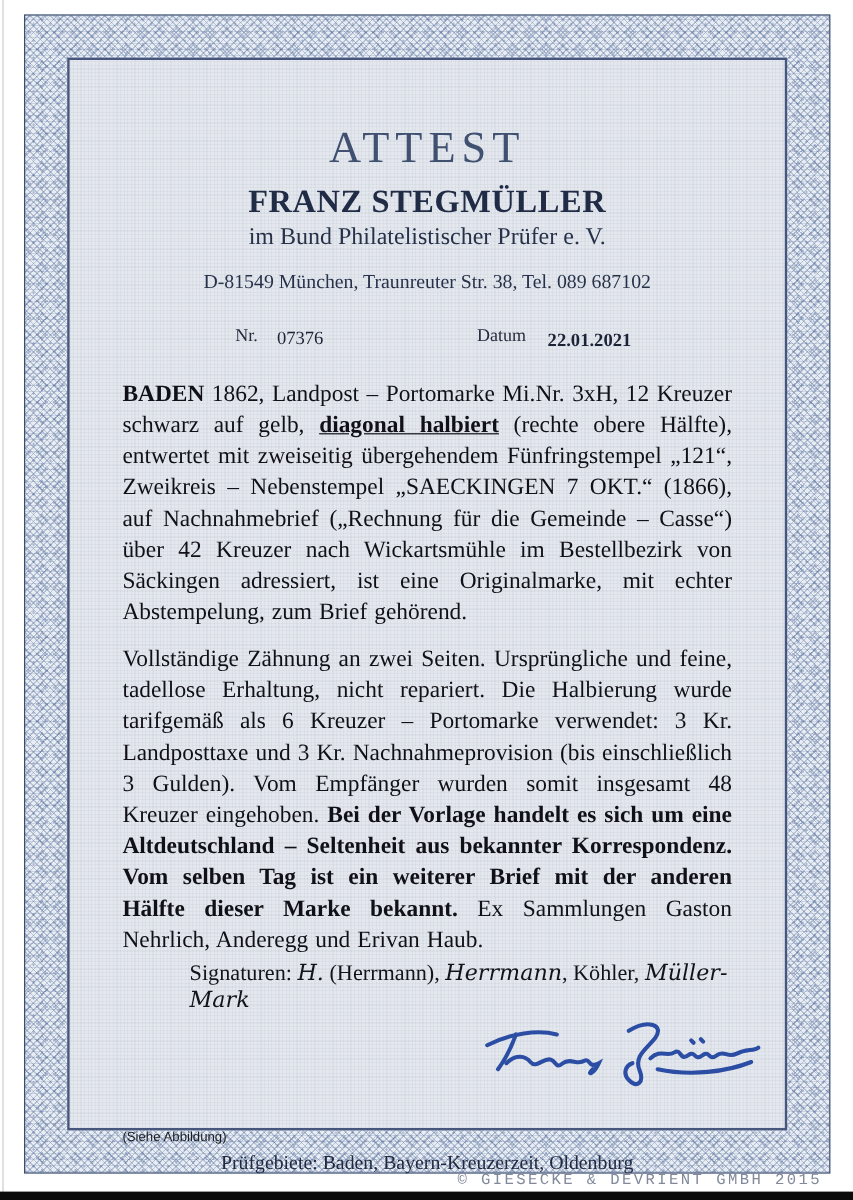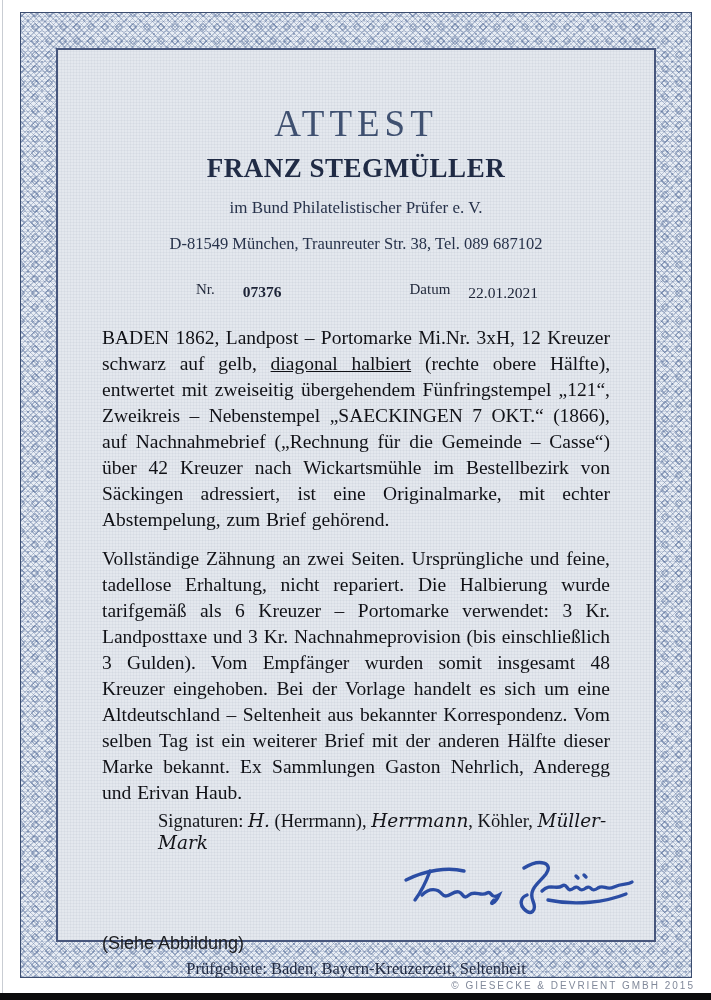--- a/index.html
+++ b/index.html
@@ -59,77 +59,77 @@
     color:#3f5070;
   }
   .name{
     margin:8px 0 0;
     text-align:center;
     font-size:27px;font-weight:bold;
     letter-spacing:0.5px;
     color:#202b45;
   }
   .role{margin-top:2px;text-align:center;font-size:15px;color:#2e384f;}
-  .assoc{margin-top:14px;text-align:center;font-size:17px;color:#27324a;}
+  .assoc{margin-top:2px;text-align:center;font-size:20px;color:#27324a;}
   .addr{margin-top:16px;text-align:center;font-size:16.5px;color:#27324a;}
   
   .meta{
     display:flex;align-items:baseline;
     margin:26px 0 0;
     font-size:15px;color:#232a3c;
   }
   .meta .lbl{white-space:nowrap;}
   .nr-lbl{margin-left:94px;}
-  .nr-val{margin-left:28px;font-weight:bold;font-size:15.5px;transform:translateY(3px);color:#1c2336;}
+  .nr-val{margin-left:16px;font-weight:normal;font-size:15.5px;transform:translateY(3px);color:#1c2336;}
   .dt-lbl{margin-left:128px;}
-  .dt-val{margin-left:18px;font-weight:normal;font-size:15.5px;transform:translateY(4px);color:#1c2336;}
+  .dt-val{margin-left:18px;font-weight:bold;font-size:15.5px;transform:translateY(4px);color:#1c2336;}
   
   .bodytext p{
     margin:13px 0 0;
     font-size:19.5px;line-height:26px;
     text-align:justify;
     color:#101116;
     word-spacing:1px;
   }
   .bodytext p.first{margin-top:27px;}
-  .bold{font-weight:normal;}
+  .bold{font-weight:bold;}
   .underline{text-decoration:underline;}
   .script{font-style:italic;font-family:"DejaVu Serif",serif;}
   
   .sig-line{
     margin:4px 0 0;
     padding-left:56px;
     font-size:18.5px;color:#131419;
   }
   .signature{
     margin:0 0 0 298px;
     width:238px;height:62px;
   }
   .sr{position:absolute;width:1px;height:1px;overflow:hidden;clip:rect(0 0 0 0);}
   
   .footer{
     position:absolute;left:44px;right:44px;bottom:13px;
   }
   .see-figure{
     font-family:"Liberation Sans",sans-serif;
-    font-size:18px;color:#1b1c20;
+    font-size:11px;color:#1b1c20;
   }
   .areas{
     margin-top:5px;text-align:center;
     font-size:16.5px;color:#202940;
   }
   .legal{
     margin-top:2px;text-align:center;
     font-size:15.5px;color:#57647e;
   }
   
   .copyright{
-    position:absolute;right:16px;bottom:9px;
-    font-family:Liberation Sans, sans-serif;
-    font-size:10px;letter-spacing:2px;
+    position:absolute;right:26px;bottom:9px;
+    font-family:Liberation Mono, monospace;
+    font-size:13px;letter-spacing:2px;
     color:#81899a;
   }
 </style>
 </head>
 <body>
 
 <div class="page">
   <div class="scan-edge-left"></div>
 
   <div class="cert">
@@ -175,21 +175,21 @@
             <path d="M184 21 L 186 23"></path>
 
             <path d="M148 46 C 176 52, 206 48, 226 40"></path>
           </g>
           <text class="sr">Franz Stegmüller</text>
         </svg>
         <span class="sr">Franz Stegmüller</span>
 
         <div class="footer">
           <div class="see-figure">(Siehe Abbildung)</div>
-          <div class="areas">Prüfgebiete: Baden, Bayern-Kreuzerzeit, Seltenheit</div>
+          <div class="areas">Prüfgebiete: Baden, Bayern-Kreuzerzeit, Oldenburg</div>
         </div>
 
       </div>
     </div>
   </div>
 
   <div class="copyright">© GIESECKE &amp; DEVRIENT GMBH 2015</div>
 
   <div class="scan-strip"></div>
 </div>

